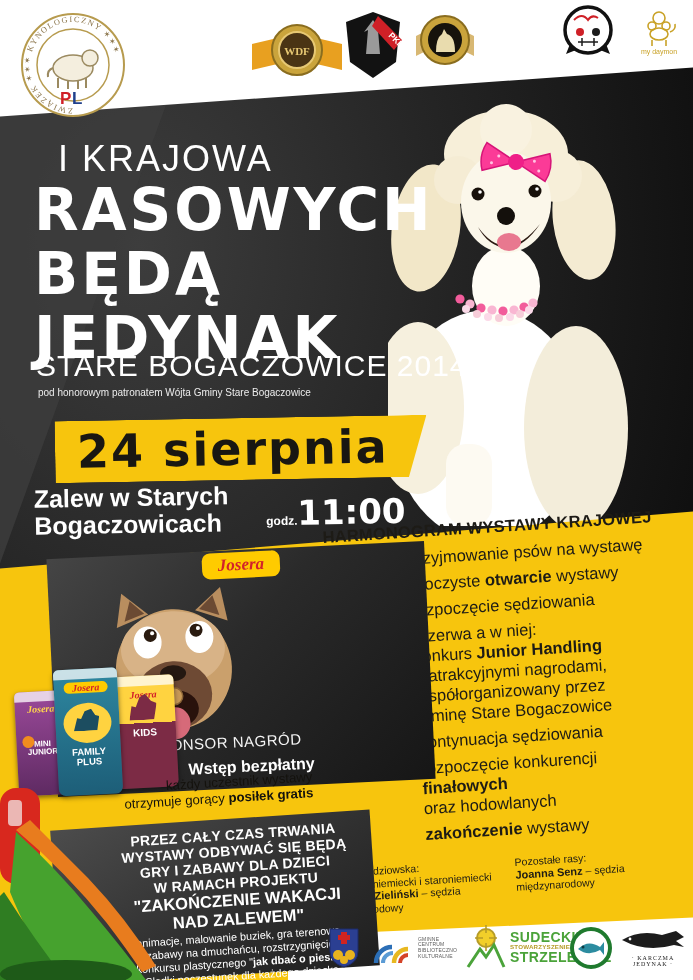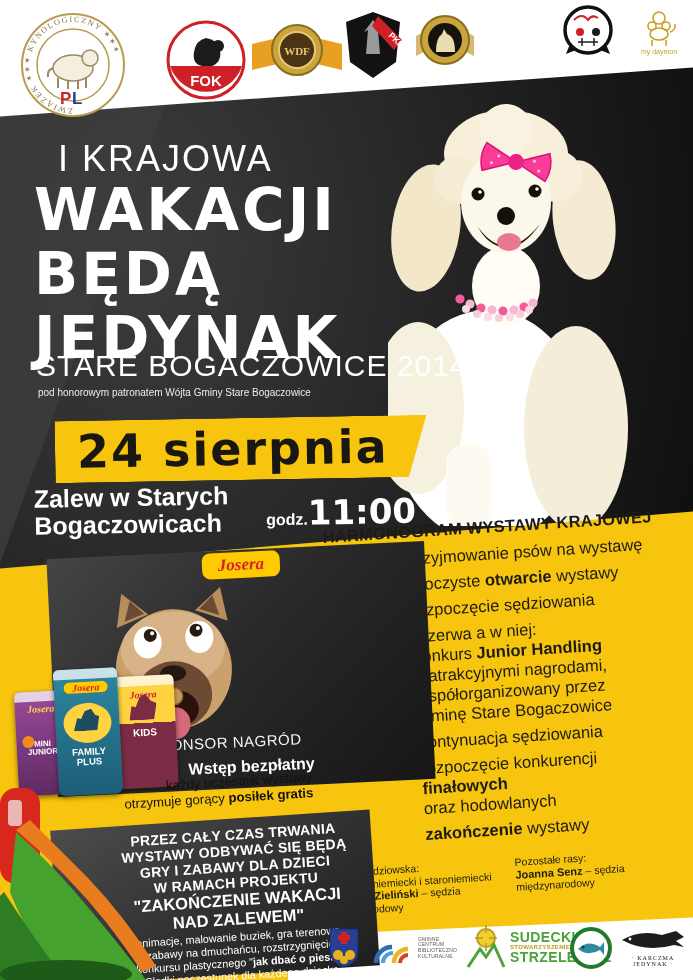--- a/index.html
+++ b/index.html
@@ -23,21 +23,21 @@
   .t-sub{left:36px;top:349px;z-index:5;color:#fff;font-size:30px;letter-spacing:1px;}
   .t-pat{left:38px;top:387px;z-index:5;color:#ececec;font-size:10px;}
   
   .date-band{left:55px;top:418px;width:372px;height:62px;z-index:5;background:#F7C50D;
     transform:rotate(-1deg);clip-path:polygon(0 0,100% 0,95% 100%,0 100%);
     display:flex;align-items:center;padding-left:22px;box-sizing:border-box;}
   .date-band span{font-size:46px;font-weight:800;color:#191712;letter-spacing:2px;
     font-family:"DejaVu Sans","Liberation Sans",sans-serif;}
   .venue{left:34px;top:484px;z-index:5;color:#fff;font-weight:700;font-size:25px;line-height:27px;transform:rotate(-1deg);}
   .time{left:266px;top:492px;z-index:5;color:#fff;display:flex;align-items:baseline;transform:rotate(-1deg);}
-  .time .lbl{font-size:16px;font-weight:700;}
+  .time .lbl{font-size:12px;font-weight:700;}
   .time .val{font-size:34px;font-weight:800;font-family:"DejaVu Sans","Liberation Sans",sans-serif;}
   
   .schedule{left:322px;top:528px;width:368px;z-index:5;transform:rotate(-3.6deg);transform-origin:left top;color:#1d1b16;}
   .sch-title{font-size:16.5px;font-weight:700;margin-bottom:7px;letter-spacing:.2px;}
   .sch-row{display:flex;margin-bottom:6px;}
   .sch-time{width:84px;flex:none;font-weight:700;font-size:16px;}
   .sup{font-size:9.5px;vertical-align:super;font-weight:700;}
   .sch-desc{font-size:16.5px;line-height:20px;}
   .sch-desc b{font-weight:700;}
   
@@ -173,29 +173,20 @@
       <text font-size="8.2" fill="#8a744a" font-family="Liberation Serif,serif" letter-spacing="1.5">
         <textPath href="#ringpath">ZWIĄZEK ✶✶✶ KYNOLOGICZNY ✶✶✶</textPath>
       </text>
       <ellipse cx="53" cy="56" rx="20" ry="13" fill="#f4eede" stroke="#9b8a60" stroke-width="1.5"></ellipse>
       <circle cx="70" cy="46" r="8" fill="#f4eede" stroke="#9b8a60" stroke-width="1.5"></circle>
       <path d="M38,66 v10 M48,68 v9 M58,68 v9 M66,66 v10 M33,56 q-6,2 -5,9" stroke="#9b8a60" stroke-width="2" fill="none"></path>
       <text x="40" y="92" font-size="17" font-weight="bold" fill="#d02028">P</text>
       <text x="52" y="92" font-size="17" font-weight="bold" fill="#20408c">L</text>
     </svg>
   </div>
-  <div class="abs hlogo" style="left:166px;top:20px">
-    <svg width="80" height="80" viewBox="0 0 80 80">
-      <circle cx="40" cy="40" r="38" fill="#fff" stroke="#cf2027" stroke-width="3"></circle>
-      <path d="M4,46 a38,38 0 0 0 72,0 z" fill="#cf2027"></path>
-      <path d="M40,18 q-10,2 -12,14 q-2,12 8,14 l10,0 q10,-4 8,-16 q-2,-10 -14,-12 z" fill="#1c1c1c"></path>
-      <circle cx="52" cy="26" r="6" fill="#1c1c1c"></circle>
-      <text x="40" y="66" text-anchor="middle" font-size="15" font-weight="bold" fill="#fff">FOK</text>
-    </svg>
-  </div>
   <div class="abs hlogo" style="left:250px;top:22px">
     <svg width="94" height="58" viewBox="0 0 94 58">
       <path d="M2,22 L36,14 L36,40 L2,48 Z" fill="#e8a020"></path>
       <path d="M92,22 L58,14 L58,40 L92,48 Z" fill="#e8a020"></path>
       <circle cx="47" cy="28" r="25" fill="#caa43c" stroke="#8a6d1f" stroke-width="2"></circle>
       <circle cx="47" cy="28" r="18" fill="#4a3414" stroke="#e7c873" stroke-width="2"></circle>
       <text x="47" y="33" text-anchor="middle" font-size="11" font-weight="bold" fill="#e7c873" font-family="Liberation Serif,serif">WDF</text>
     </svg>
   </div>
   <div class="abs hlogo" style="left:344px;top:10px">
@@ -232,21 +223,21 @@
           <circle cx="20" cy="18" r="4"></circle>
           <circle cx="34" cy="18" r="4"></circle>
         <ellipse cx="27" cy="26" rx="9" ry="6"></ellipse>
         <path d="M20,32 v6 M34,32 v6 M38,24 q6,-2 5,-8"></path>
       </g>
       <text x="27" y="46" text-anchor="middle" font-size="7" fill="#c9a227">my daymon</text>
     </svg>
   </div>
 
   <div class="abs t-pre">I KRAJOWA</div>
-  <div class="abs t-main" style="top:176px">WAKACJI</div>
+  <div class="abs t-main" style="top:176px">RASOWYCH</div>
   <div class="abs t-main" style="top:240px">BĘDĄ</div>
   <div class="abs t-main" style="top:304px">JEDYNAK</div>
   <div class="abs t-sub">STARE BOGACZOWICE 2014</div>
   <div class="abs t-pat">pod honorowym patronatem Wójta Gminy Stare Bogaczowice</div>
 
   <div class="abs date-band">
     <span>24 sierpnia</span>
   </div>
   <div class="abs venue">
     <div>Zalew w Starych</div>

